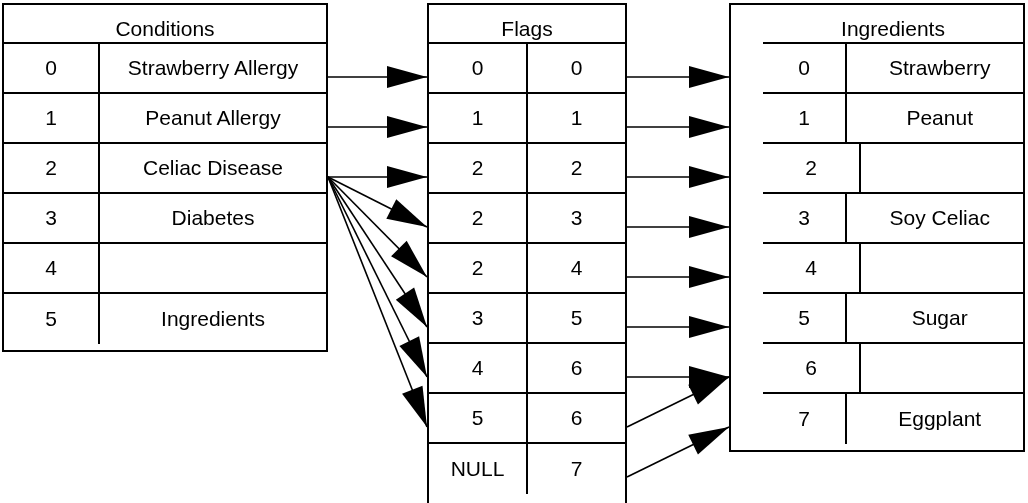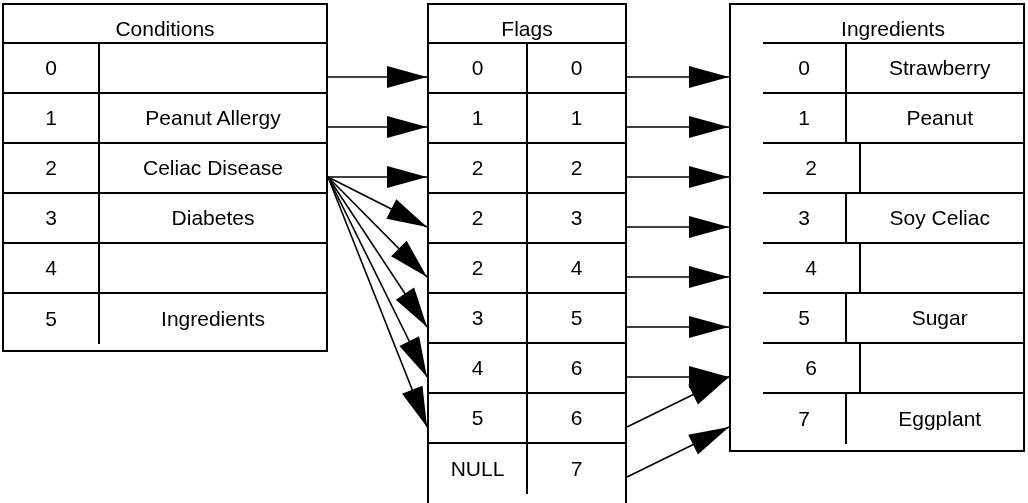--- a/index.html
+++ b/index.html
@@ -85,20 +85,21 @@
 </head>
 <body>
 
 <div id="canvas">
 
   <div class="db-table" id="tbl-conditions">
     <div class="tbl-header">Conditions</div>
 
     <div class="tbl-row">
       <div class="cell col-key">0</div>
+      <div class="cell col-val">Strawberry Allergy</div>
     </div>
     <div class="tbl-row">
       <div class="cell col-key">1</div>
       <div class="cell col-val">Peanut Allergy</div>
     </div>
     <div class="tbl-row">
       <div class="cell col-key">2</div>
       <div class="cell col-val">Celiac Disease</div>
     </div>
     <div class="tbl-row">

